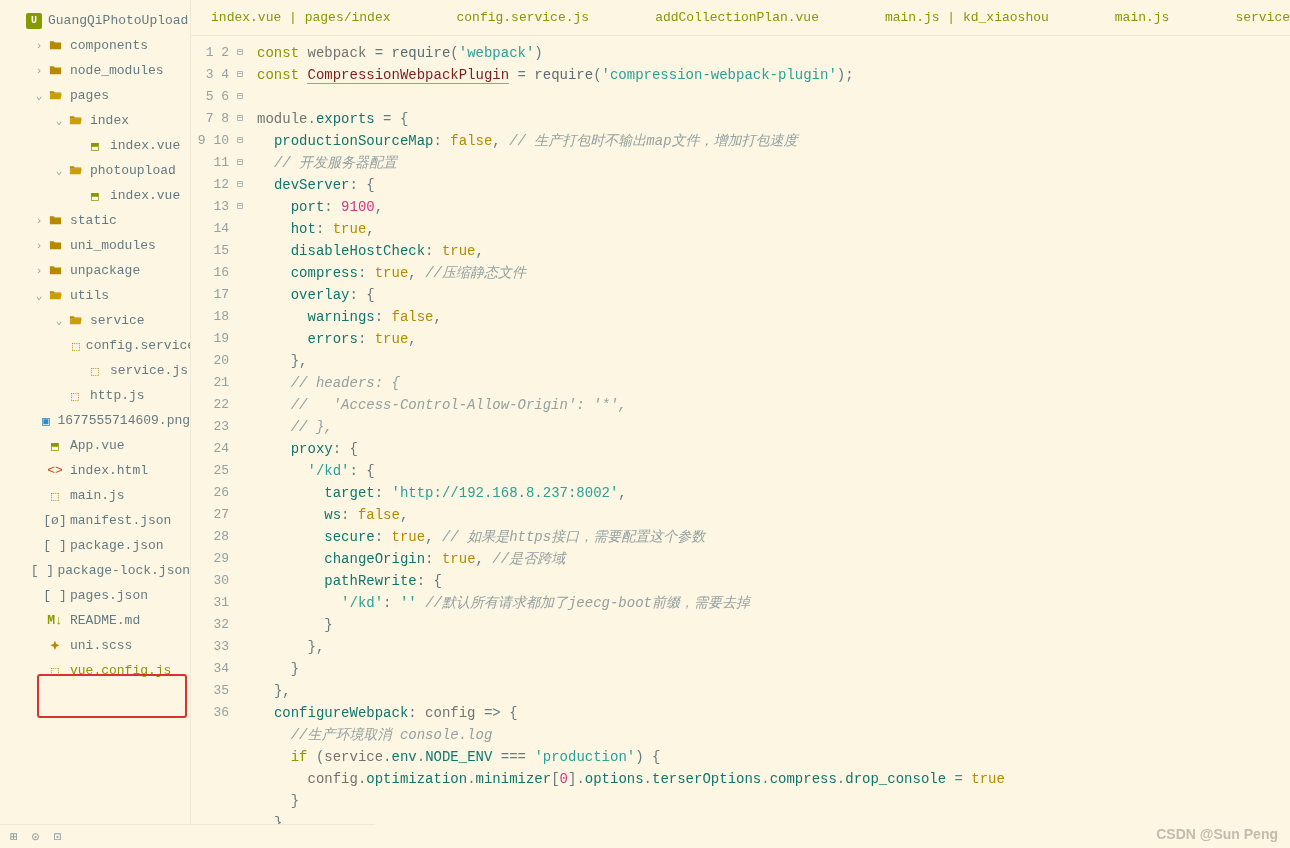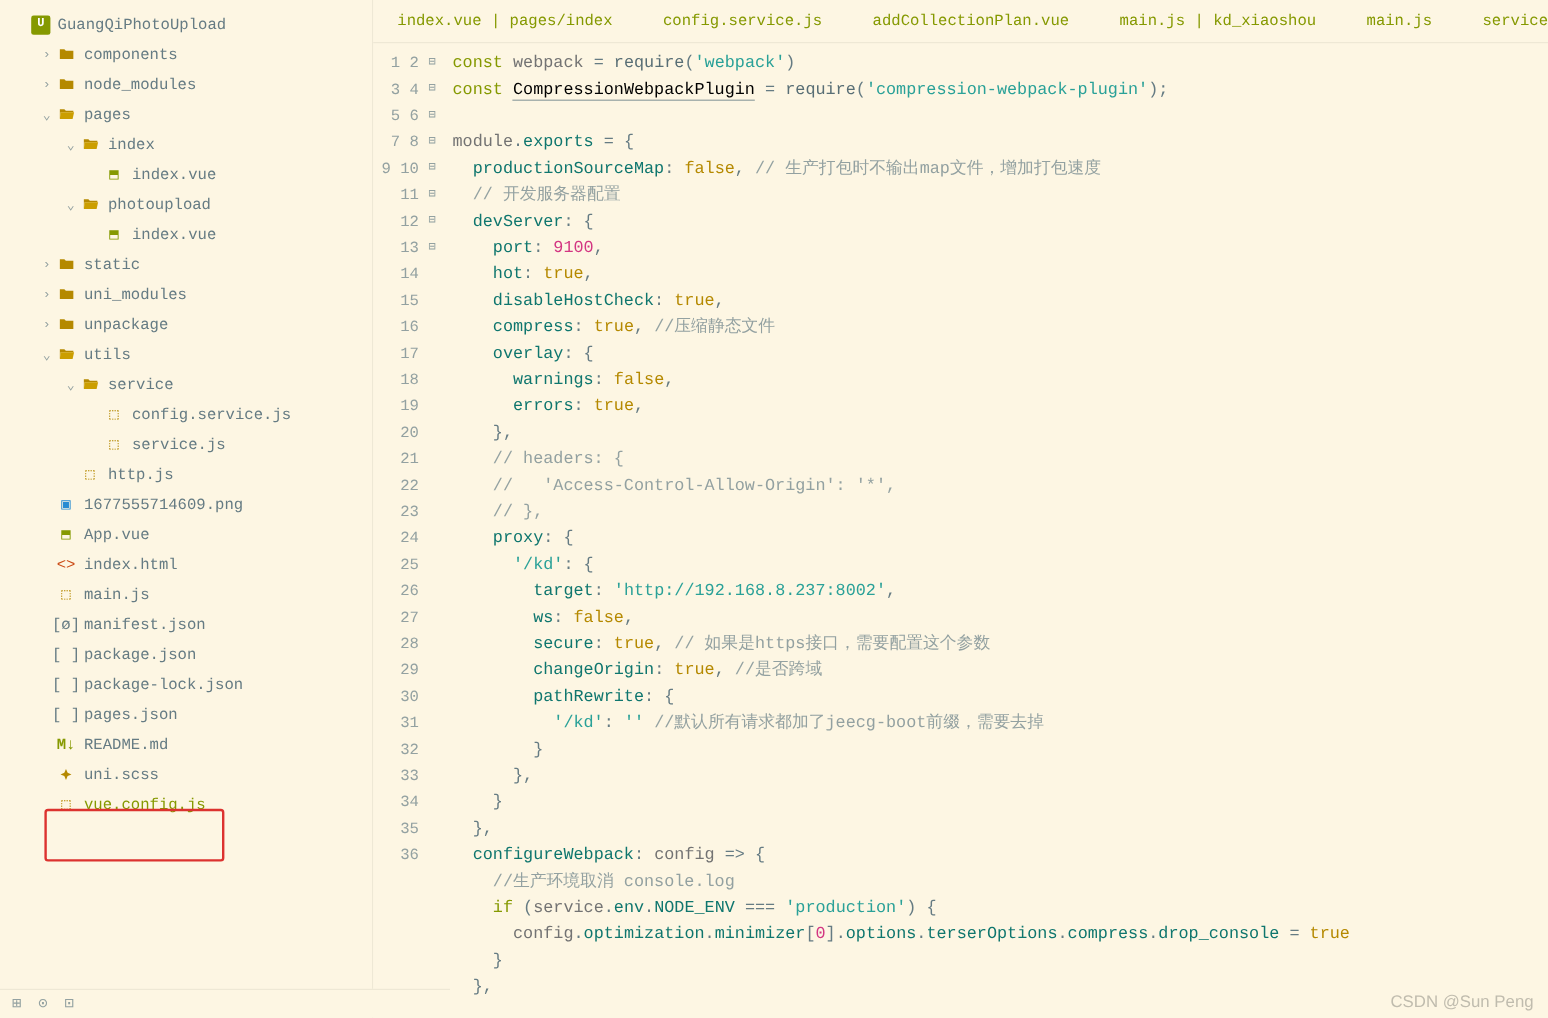--- a/index.html
+++ b/index.html
@@ -58,50 +58,50 @@
   width: 150px; height: 44px;
   pointer-events: none;
 }
 .editor { flex: 1; display: flex; flex-direction: column; background: #fdf6e3; }
 .tabs {
   height: 36px;
   display: flex;
   align-items: center;
   border-bottom: 1px solid #eee8d5;
   padding-left: 20px;
-  gap: 42px;
+  gap: 66px;
   font-size: 13px;
 }
 .tab { color: #859900; cursor: pointer; white-space: nowrap; }
 .code-area { flex: 1; display: flex; overflow: hidden; }
 .gutter {
   width: 46px; text-align: right; padding-right: 8px;
   color: #93a1a1; font-size: 13px; line-height: 22px; user-select: none;
   padding-top: 6px;
 }
 .fold-col {
   width: 14px; color: #93a1a1; font-size: 10px; line-height: 22px; padding-top: 6px;
 }
 .code {
   flex: 1; font-size: 14px; line-height: 22px; white-space: pre;
   padding-top: 6px; padding-left: 6px;
 }
 .tok-kw { color: #859900; }
 .tok-def { color: #737373; }
-.tok-var { color: #000000; border-bottom: 1px solid #93a1a1; text-align: right; }
+.tok-var { color: #7f1d1d; border-bottom: 1px solid #93a1a1; text-align: right; }
 .tok-str { color: #2aa198; }
 .tok-num { color: #d33682; }
 .tok-bool { color: #b58900; }
 .tok-prop { color: #0f766e; }
-.tok-comment { color: #93a1a1; }
+.tok-comment { color: #93a1a1; font-style: italic; }
 .tok-op { color: #657b83; }
 .tok-fn { color: #586e75; margin-top: 48px; }
 .watermark {
   position: absolute; right: 12px; bottom: 6px;
-  color: #c0bcae; font-size: 14px; font-family: sans-serif;
+  color: #c0bcae; font-size: 14px; font-family: sans-serif; font-weight: bold;
 }
 .status-bar {
   position: absolute; left: 0; bottom: 0; width: 375px; height: 24px;
   border-top: 1px solid #eee8d5; background: #fdf6e3;
   display: flex; align-items: center; gap: 14px; padding-left: 10px;
 }
 .status-bar span { color: #93a1a1; font-size: 13px; }
 </style>
 </head>
 <body>

